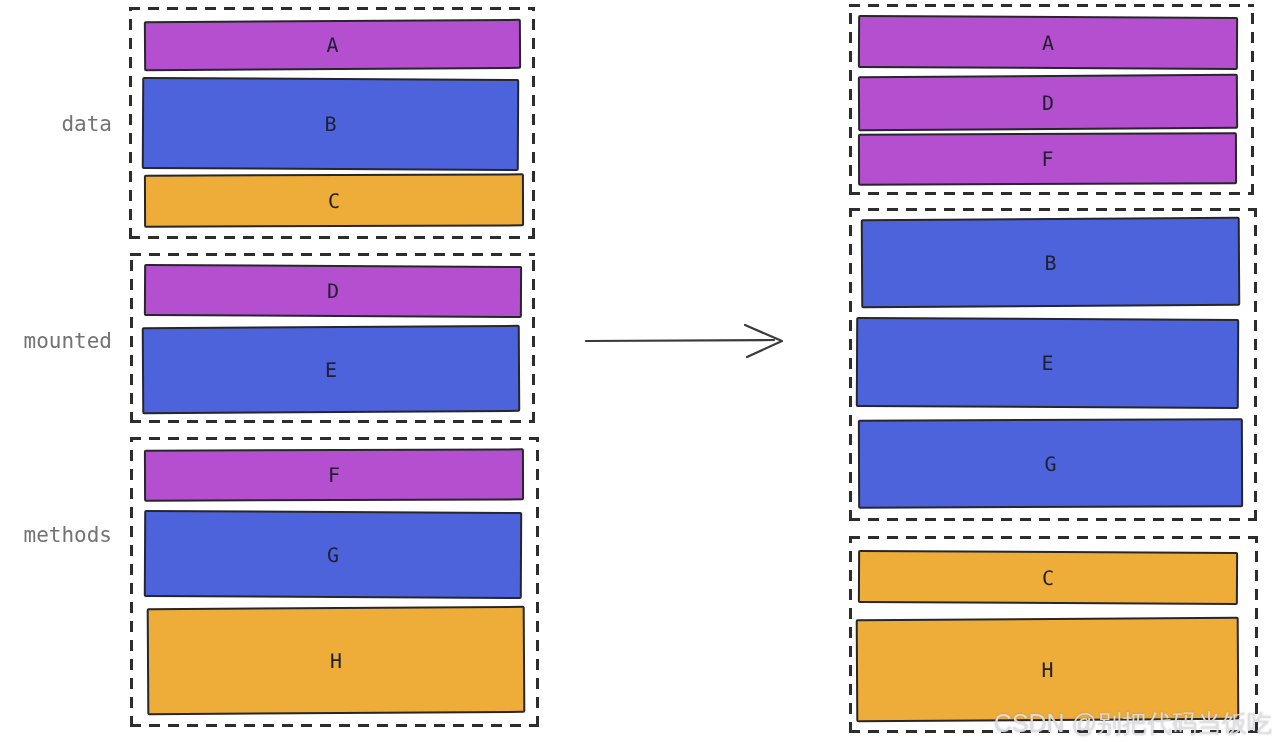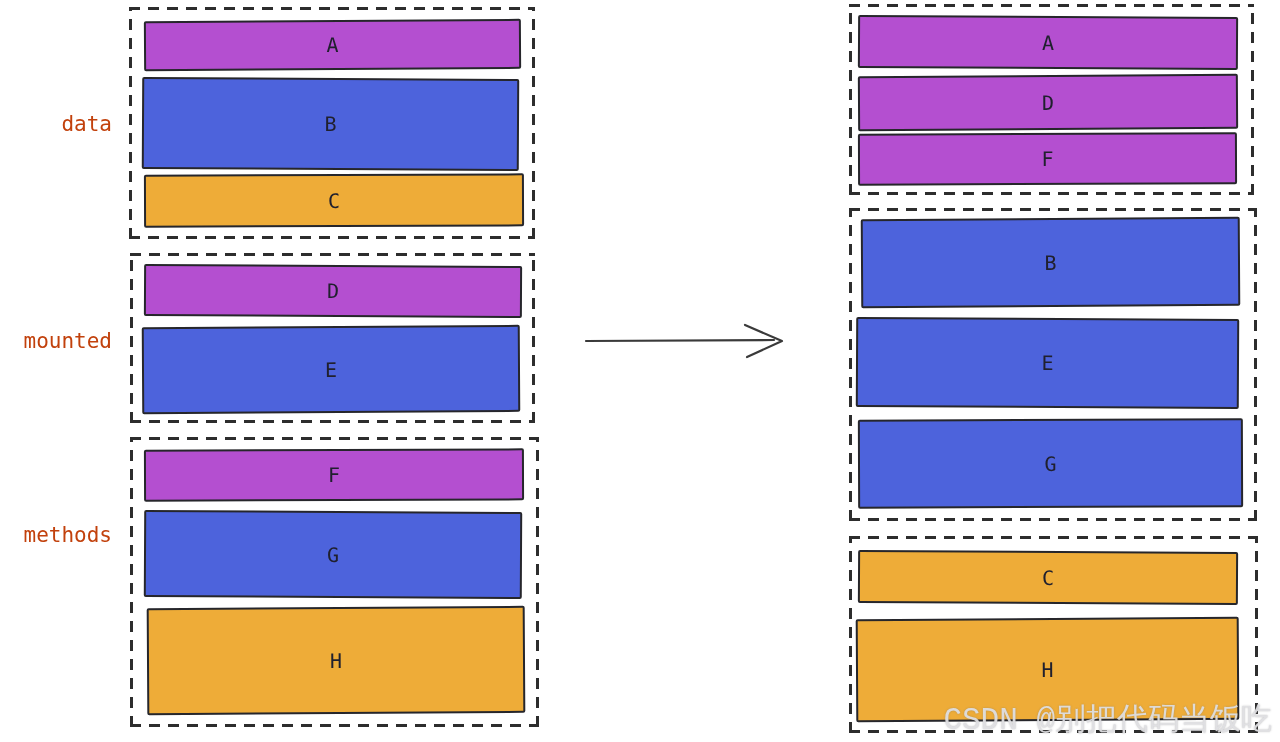--- a/index.html
+++ b/index.html
@@ -37,29 +37,29 @@
   .tilt-a { transform: rotate(-0.35deg); }
   .tilt-b { transform: rotate(0.3deg); }
   .tilt-c { transform: rotate(-0.2deg); }
   .group-label {
     position: absolute;
     left: 10px;
     width: 102px;
     text-align: right;
     font-size: 21px;
     line-height: 24px;
-    color: #c2410c;
+    color: #737373;
   }
   .arrow-wrap { position: absolute; left: 582px; top: 318px; }
   .watermark {
     position: absolute;
     right: 8px;
     bottom: 2px;
-    font-family: Liberation Mono, monospace;
-    font-size: 31px;
+    font-family: Liberation Sans, sans-serif;
+    font-size: 25px;
     color: rgba(225, 225, 228, 0.92);
     text-shadow: 0 0 2px rgba(110, 110, 110, 0.45);
     white-space: nowrap;
   }
 </style>
 </head>
 <body>
 
 <div class="canvas">
 

